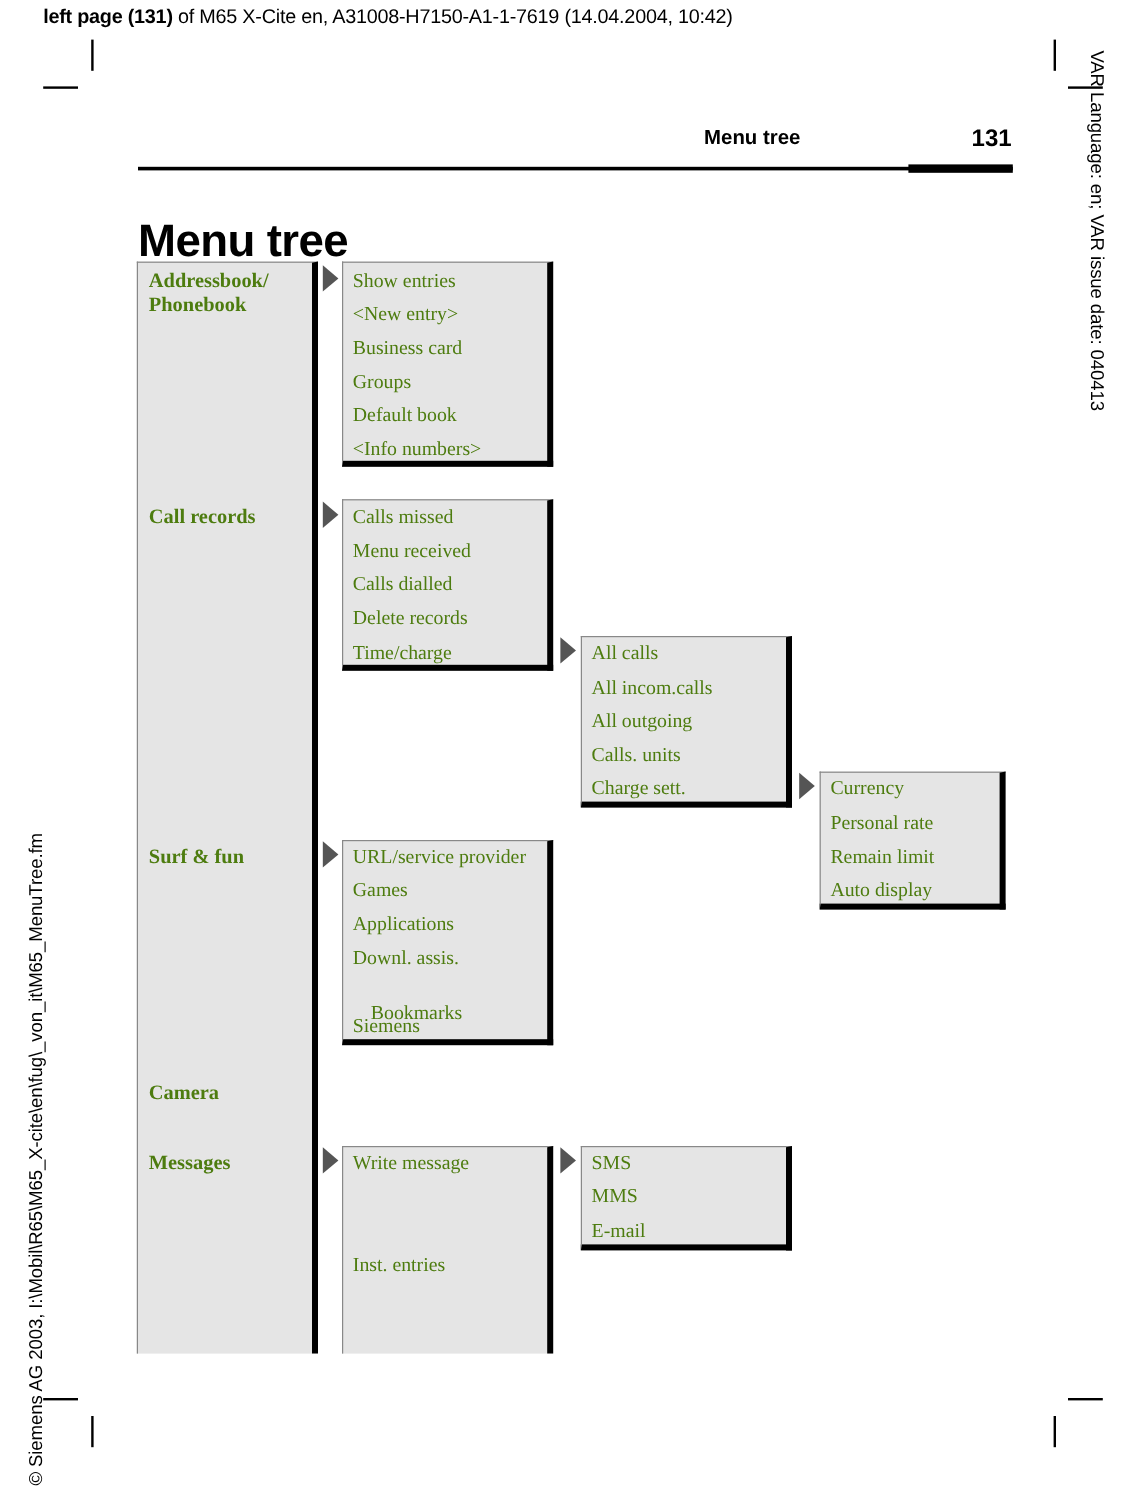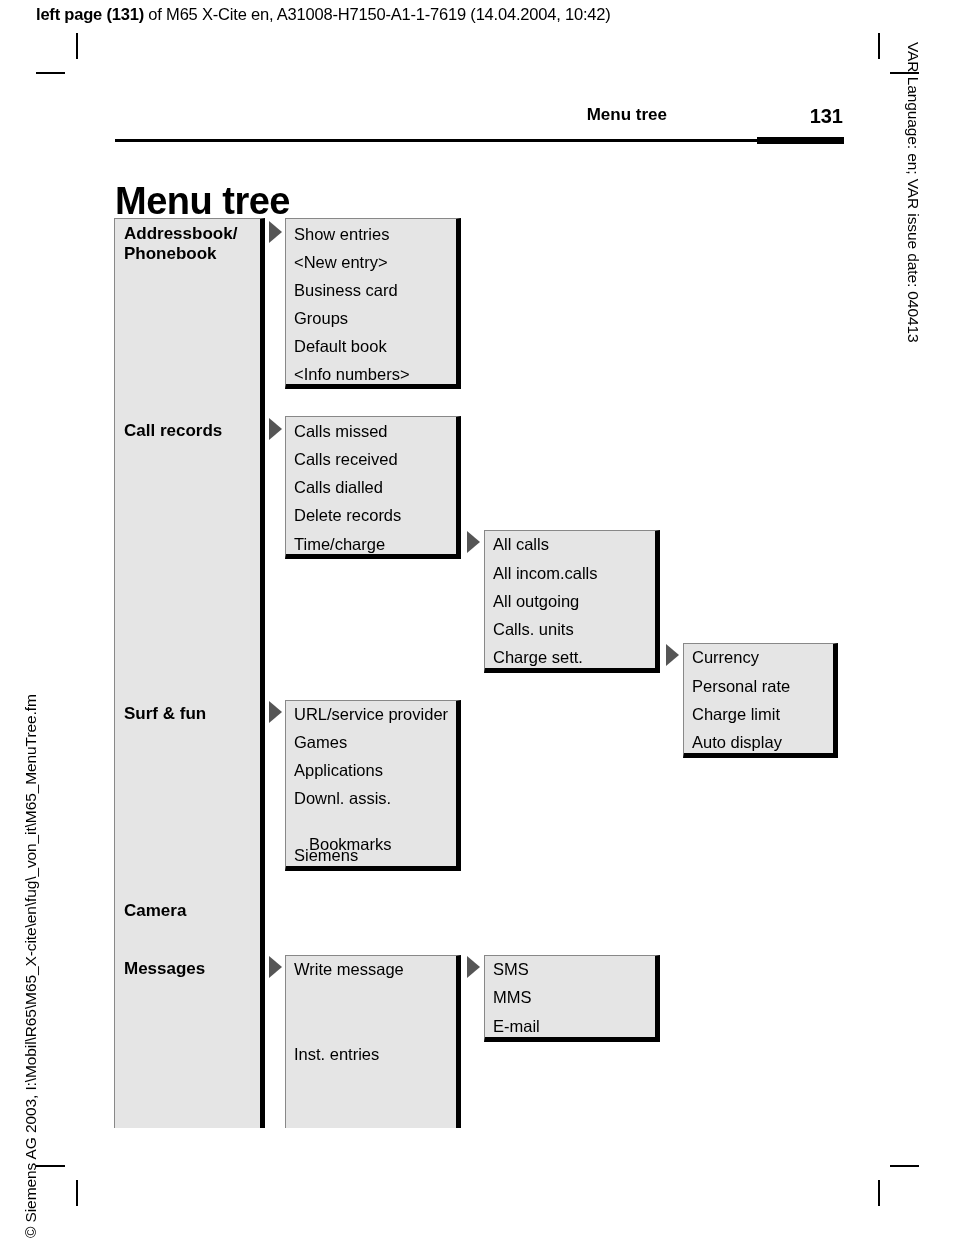--- a/index.html
+++ b/index.html
@@ -128,21 +128,22 @@
   }
   .mbox.clipped {
     border-bottom: none;
   }
 
   .mitem {
     position: absolute;
     font-size: 16.5px;
     line-height: 16.5px;
     white-space: nowrap;
-    color: #000000;
+    color: #4d7c0f;
+    font-family: Liberation Serif, serif;
   }
   .mitem.lvl1 {
     font-weight: bold;
     font-size: 17px;
   }
 
   .arrow {
     position: absolute;
     width: 0;
     height: 0;
@@ -199,38 +200,38 @@
   <div class="mbox" style="left:285px; top:218px; width:176px; height:171px;"></div>
   <div class="mitem" style="left:294px; top:226px;">Show entries</div>
   <div class="mitem" style="left:294px; top:254px;">&lt;New entry&gt;</div>
   <div class="mitem" style="left:294px; top:282px;">Business card</div>
   <div class="mitem" style="left:294px; top:310px;">Groups</div>
   <div class="mitem" style="left:294px; top:338px;">Default book</div>
   <div class="mitem" style="left:294px; top:366px;">&lt;Info numbers&gt;</div>
 
   <div class="mbox" style="left:285px; top:416px; width:176px; height:143px;"></div>
   <div class="mitem" style="left:294px; top:423px;">Calls missed</div>
-  <div class="mitem" style="left:294px; top:451px;">Calls received</div>
+  <div class="mitem" style="left:294px; top:451px;">Menu received</div>
   <div class="mitem" style="left:294px; top:479px;">Calls dialled</div>
   <div class="mitem" style="left:294px; top:507px;">Delete records</div>
   <div class="mitem" style="left:294px; top:536px;">Time/charge</div>
   <div class="arrow" style="left:467px; top:531px;"></div>
 
   <div class="mbox" style="left:484px; top:530px; width:176px; height:143px;"></div>
   <div class="mitem" style="left:493px; top:536px;">All calls</div>
   <div class="mitem" style="left:493px; top:565px;">All incom.calls</div>
   <div class="mitem" style="left:493px; top:593px;">All outgoing</div>
   <div class="mitem" style="left:493px; top:621px;">Calls. units</div>
   <div class="mitem" style="left:493px; top:649px;">Charge sett.</div>
   <div class="arrow" style="left:666px; top:644px;"></div>
 
   <div class="mbox" style="left:683px; top:643px; width:155px; height:115px;"></div>
   <div class="mitem" style="left:692px; top:649px;">Currency</div>
   <div class="mitem" style="left:692px; top:678px;">Personal rate</div>
-  <div class="mitem" style="left:692px; top:706px;">Charge limit</div>
+  <div class="mitem" style="left:692px; top:706px;">Remain limit</div>
   <div class="mitem" style="left:692px; top:734px;">Auto display</div>
 
   <div class="mbox" style="left:285px; top:700px; width:176px; height:171px;"></div>
   <div class="mitem" style="left:294px; top:706px;">URL/service provider</div>
   <div class="mitem" style="left:294px; top:734px;">Games</div>
   <div class="mitem" style="left:294px; top:762px;">Applications</div>
   <div class="mitem" style="left:294px; top:790px;">Downl. assis.</div>
   <div class="mitem" style="left:309px; top:819px;margin-top:17px;">Bookmarks</div>
   <div class="mitem" style="left:294px; top:847px;">Siemens</div>
 

